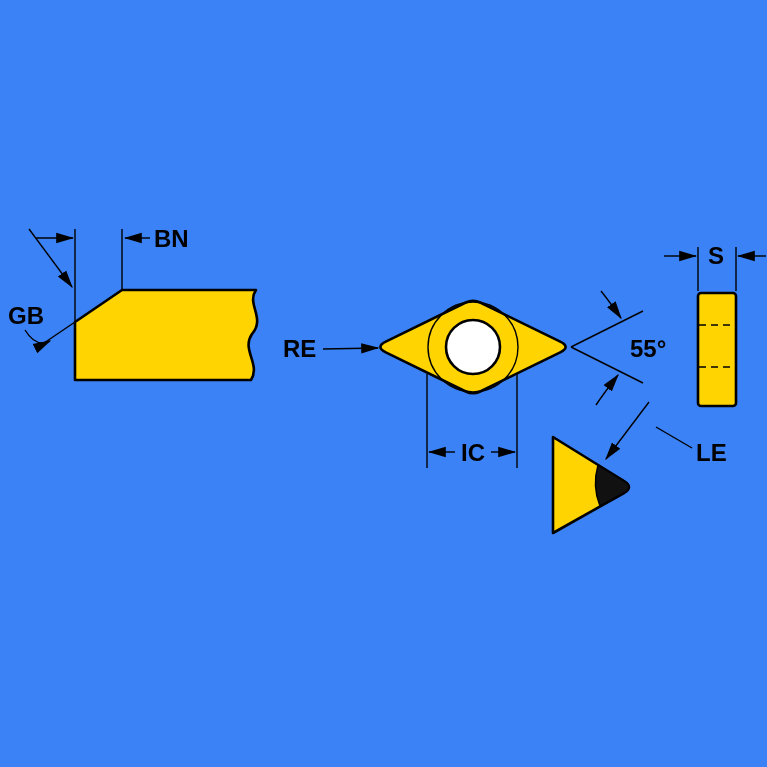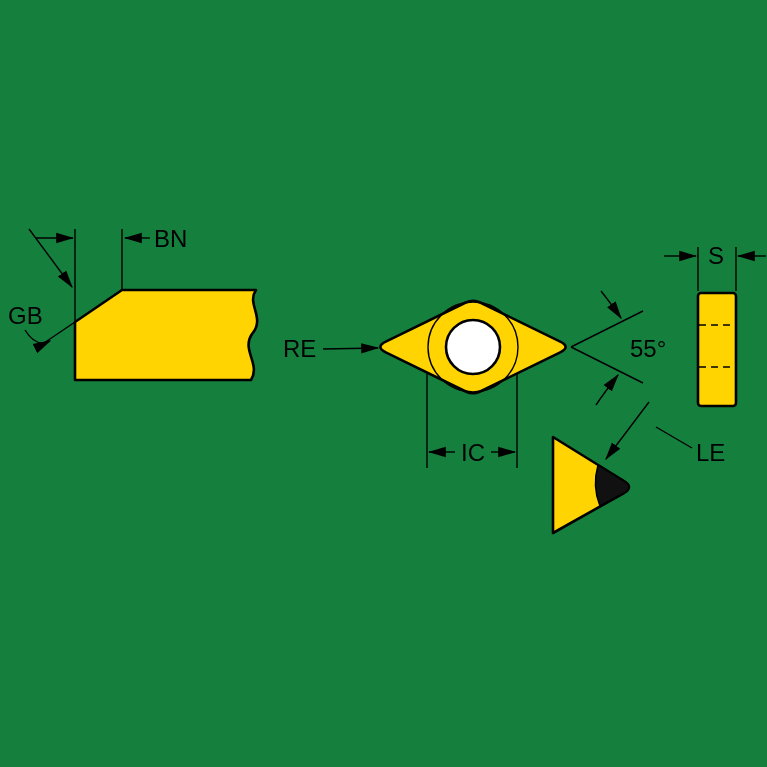--- a/index.html
+++ b/index.html
@@ -7,21 +7,22 @@
     padding: 0;
     width: 767px;
     height: 767px;
     background: #ffffff;
     font-family: "Liberation Sans", sans-serif;
   }
   #diagram-wrap {
     position: relative;
     width: 767px;
     height: 767px;
-    background: #15803d;
+    background: #3b82f6;
+    font-weight: bold;
   }
   svg { display: block; }
   .outline {
     stroke: #000000;
     stroke-width: 2.6;
     stroke-linejoin: round;
   }
   .dim {
     stroke: #000000;
     stroke-width: 1.4;

